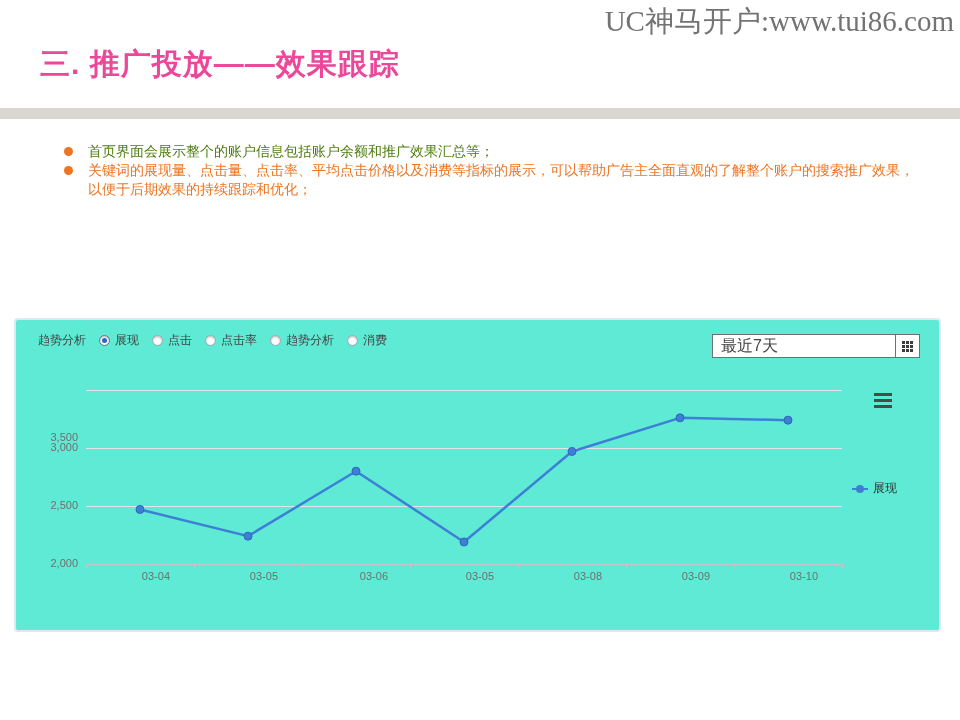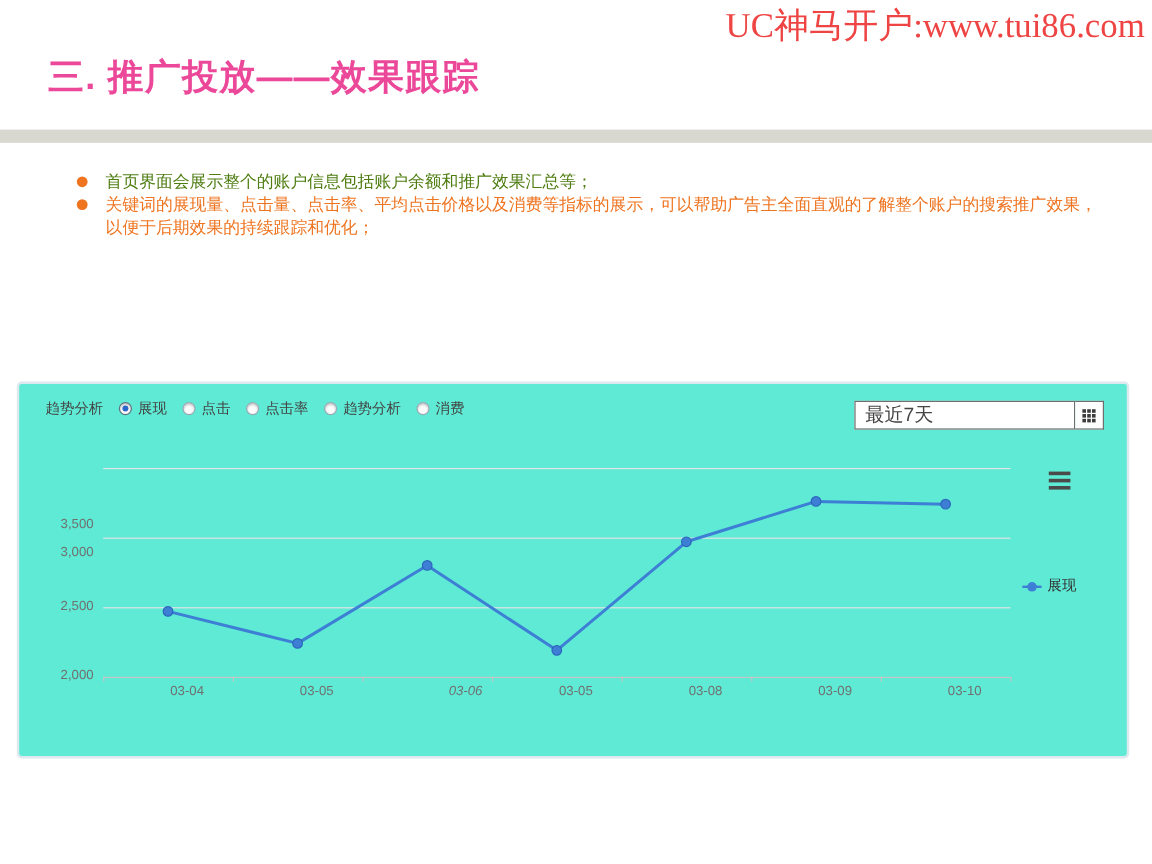--- a/index.html
+++ b/index.html
@@ -1,20 +1,20 @@
 <!DOCTYPE html>
 <html><head>
 <meta charset="utf-8">
 <style>
   html,body{margin:0;padding:0;background:#fff;}
   .slide{position:relative;width:960px;height:720px;background:#ffffff;overflow:hidden;
          font-family:"Liberation Sans","DejaVu Sans",sans-serif;}
 
   .watermark{position:absolute;top:2px;right:6px;font-family:"Liberation Serif","DejaVu Serif",serif;
-             font-size:29px;color:#ef4444;white-space:nowrap;}
+             font-size:29px;color:#737373;white-space:nowrap;}
 
   .title{position:absolute;left:40px;top:44px;margin:0;font-size:30px;font-weight:800;
          letter-spacing:1px;white-space:nowrap;}
 
   .gray-bar{position:absolute;left:0;top:108px;width:960px;height:11px;background:#d8d8d1;}
 
   .bullets{position:absolute;left:58px;top:142px;width:856px;margin:0;padding:0;list-style:none;
            font-size:14px;line-height:19px;}
   .bullets li{position:relative;padding-left:30px;}
   .bullet-dot{position:absolute;left:6px;top:5px;width:9px;height:9px;border-radius:50%;}
@@ -117,37 +117,37 @@
             <span></span>
             <span></span>
             <span></span>
         </div>
       </div>
     </div>
 
     <div class="chart" id="chart">
         <div class="ylab" style="left: 16px; top: 63px; margin-top: 48px;">3,500</div>
         <div class="gridline" style="left: 70px; top: 70px; width: 756px;"></div>
-        <div class="ylab" style="left: 16px; top: 121px; margin-top: 13px;">3,000</div>
+        <div class="ylab" style="left: 16px; top: 121px;">3,000</div>
         <div class="gridline" style="left: 70px; top: 128px; width: 756px;"></div>
         <div class="ylab" style="left: 16px; top: 179px;">2,500</div>
         <div class="gridline" style="left: 70px; top: 186px; width: 756px;"></div>
         <div class="ylab" style="left: 16px; top: 237px;">2,000</div>
         <div class="gridline axis" style="left: 70px; top: 244px; width: 756px;"></div>
         <div class="xtick" style="left: 70px; top: 244px;"></div>
         <div class="xtick" style="left: 178px; top: 244px;"></div>
         <div class="xtick" style="left: 286px; top: 244px;"></div>
         <div class="xtick" style="left: 394px; top: 244px;"></div>
         <div class="xtick" style="left: 502px; top: 244px;"></div>
         <div class="xtick" style="left: 610px; top: 244px;"></div>
         <div class="xtick" style="left: 718px; top: 244px;"></div>
         <div class="xtick" style="left: 826px; top: 244px;"></div>
         <div class="xlab" style="left: 94px; top: 250px;">03-04</div>
         <div class="xlab" style="left: 202px; top: 250px;">03-05</div>
-        <div class="xlab" style="left: 326px; top: 250px; font-style: italic;">03-06</div>
+        <div class="xlab" style="left: 312px; top: 250px;">03-06</div>
         <div class="xlab" style="left: 418px; top: 250px;">03-05</div>
         <div class="xlab" style="left: 526px; top: 250px;">03-08</div>
         <div class="xlab" style="left: 634px; top: 250px;">03-09</div>
         <div class="xlab" style="left: 742px; top: 250px;">03-10</div>
         <svg width="927" height="314">
           <polyline points="124,189.48 232,216.16 340,151.2 448,221.96 556,131.48000000000002 664,97.84 772,100.16" fill="none" stroke="#3e7fd6" stroke-width="2.5" stroke-linejoin="round"></polyline>
           <circle cx="124" cy="189.48" r="4" fill="#3e7fd6" stroke="#2d66bd" stroke-width="1"></circle>
           <circle cx="232" cy="216.16" r="4" fill="#3e7fd6" stroke="#2d66bd" stroke-width="1"></circle>
           <circle cx="340" cy="151.2" r="4" fill="#3e7fd6" stroke="#2d66bd" stroke-width="1"></circle>
           <circle cx="448" cy="221.96" r="4" fill="#3e7fd6" stroke="#2d66bd" stroke-width="1"></circle>

